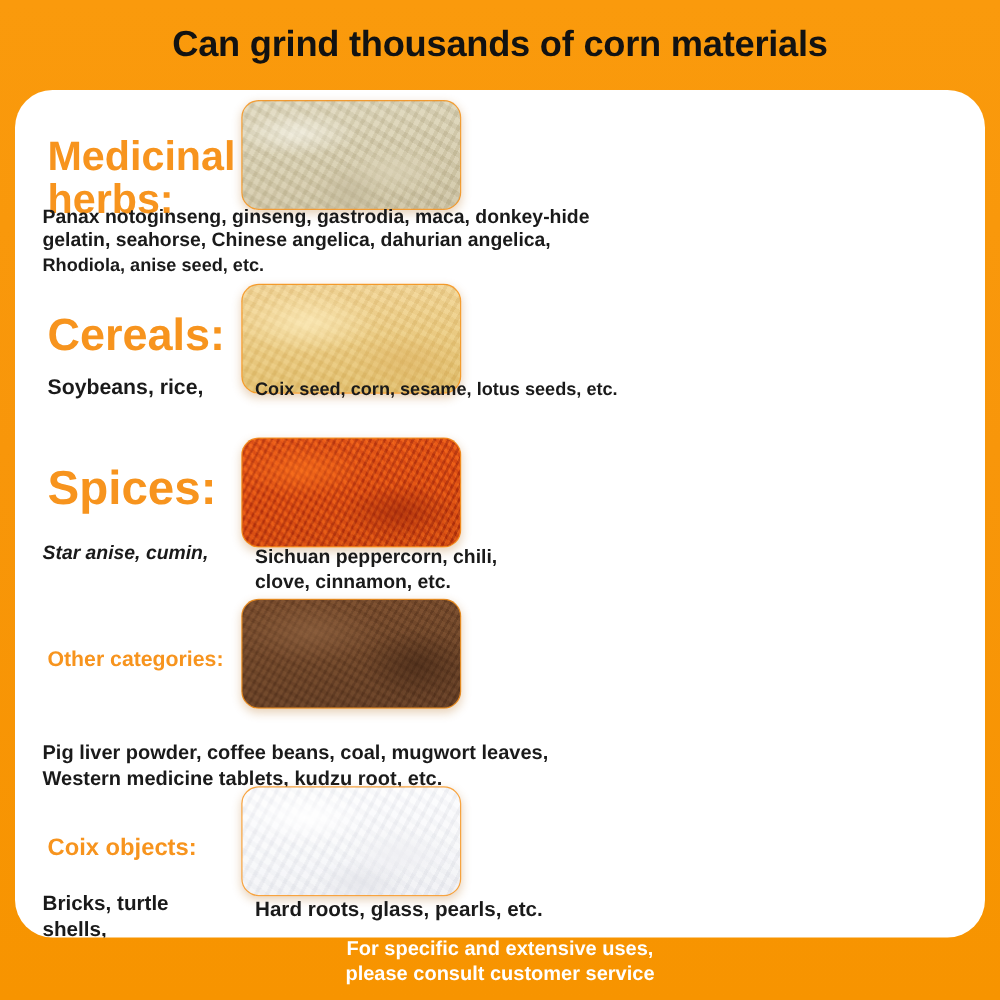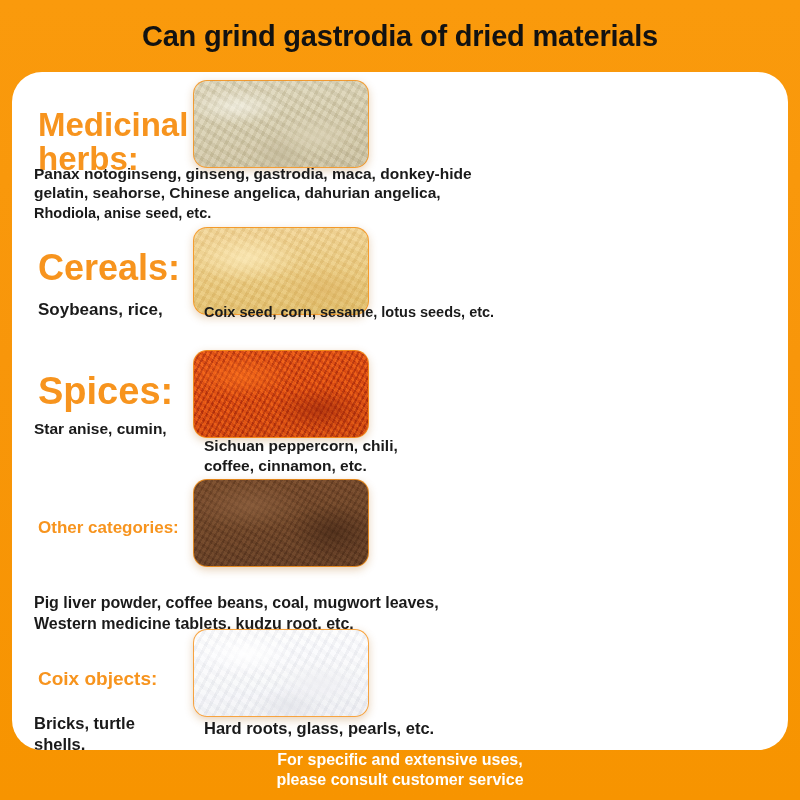--- a/index.html
+++ b/index.html
@@ -149,21 +149,21 @@
     font-weight: bold;
     white-space: pre-line;
   }
 
   .d-herbs-1 { left: 22px;  top: 92px;  font-size: 15.5px; line-height: 1.25; width: 600px; }
   .d-herbs-2 { left: 22px;  top: 132px; font-size: 14.5px; line-height: 1.25; }
 
   .d-cereals-1 { left: 26px;  top: 78px; font-size: 17px; }
   .d-cereals-2 { left: 192px; top: 82px; font-size: 14.5px; }
 
-  .d-spices-1 { left: 22px;  top: 78px; font-size: 15.5px; }
+  .d-spices-1 { left: 22px;  top: 92px; font-size: 15.5px; font-style: italic; }
   .d-spices-2 { left: 192px; top: 94px; font-size: 15.5px; line-height: 1.3; }
 
   .d-other-1 { left: 22px; top: 116px; font-size: 16px; line-height: 1.3; }
 
   .d-hard-1 { left: 22px;  top: 86px; font-size: 16.5px; line-height: 1.25; }
   .d-hard-2 { left: 192px; top: 92px; font-size: 16.5px; }
 
   
   .footer {
     position: absolute;
@@ -183,21 +183,21 @@
     line-height: 1.25;
     white-space: pre-line;
   }
 </style>
 </head>
 <body>
 
 <div id="poster">
 
   <div class="header">
-    <div class="header-title">Can grind gastrodia of dried materials</div>
+    <div class="header-title">Can grind thousands of corn materials</div>
   </div>
 
   <div class="card">
     <div class="rows">
 
       <div class="row row-herbs">
         <div class="thumb thumb-herbs"></div>
         <div class="cat-label cat-herbs">Medicinal
 herbs:</div>
         <div class="desc d-herbs-1">Panax notoginseng, ginseng, gastrodia, maca, donkey-hide
@@ -210,21 +210,21 @@
         <div class="cat-label cat-cereals">Cereals:</div>
         <div class="desc d-cereals-1">Soybeans, rice,</div>
         <div class="desc d-cereals-2">Coix seed, corn, sesame, lotus seeds, etc.</div>
       </div>
 
       <div class="row row-spices">
         <div class="thumb thumb-spices"></div>
         <div class="cat-label cat-spices">Spices:</div>
         <div class="desc d-spices-1">Star anise, cumin,</div>
         <div class="desc d-spices-2">Sichuan peppercorn, chili,
-  coffee, cinnamon, etc.</div>
+  clove, cinnamon, etc.</div>
       </div>
 
       <div class="row row-other">
         <div class="thumb thumb-other"></div>
         <div class="cat-label cat-other">Other categories:</div>
         <div class="desc d-other-1">Pig liver powder, coffee beans, coal, mugwort leaves,
  Western medicine tablets, kudzu root, etc.</div>
       </div>
 
       <div class="row row-hard">

